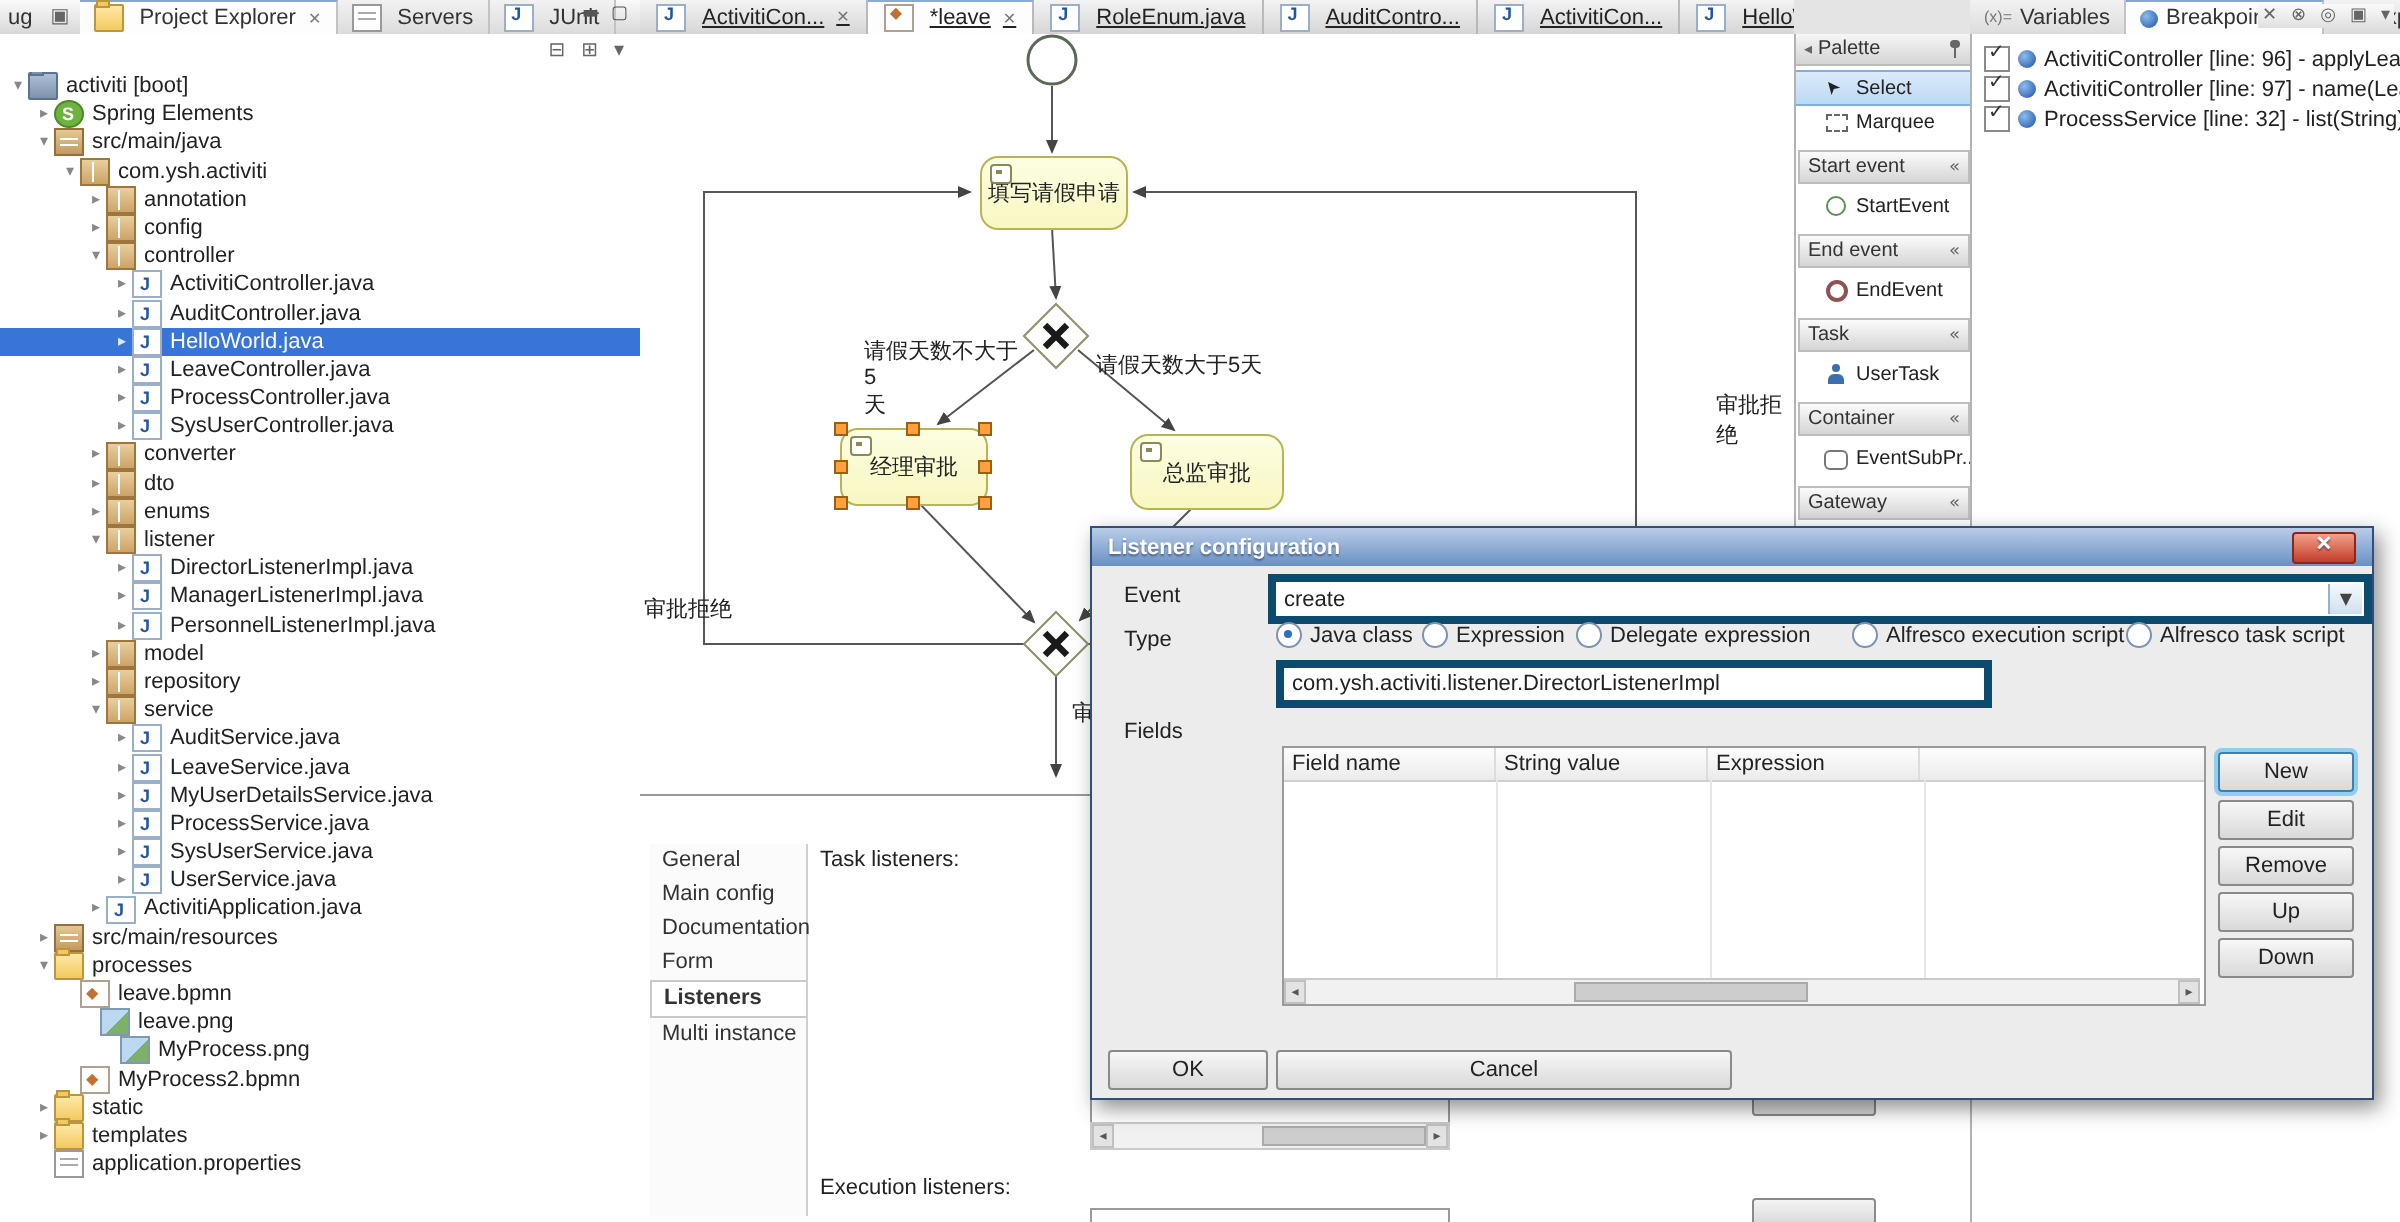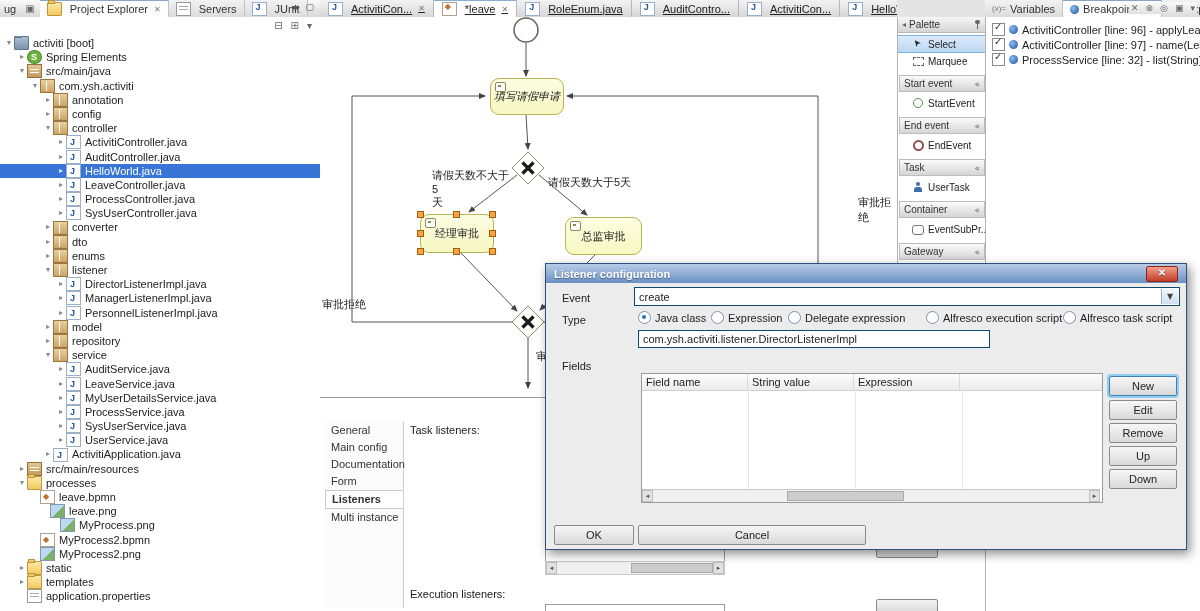--- a/index.html
+++ b/index.html
@@ -96,21 +96,21 @@
   .ghost-btn{position:absolute;background:linear-gradient(#f4f4f4,#d9d9d9);border:1px solid #8a8a8a;border-radius:2px;}
   .hscroll{position:absolute;height:12px;background:#f1f1f1;border:1px solid #c9c9c9;}
   .hscroll .sarr{position:absolute;top:0;width:11px;height:100%;background:#e3e3e3;border:1px solid #c0c0c0;box-sizing:border-box;color:#555;font-size:7px;text-align:center;line-height:10px;}
   .hscroll .thumb{position:absolute;top:1px;height:8px;background:#cdcdcd;border:1px solid #aaa;}
 
   
   #dialog{position:absolute;left:545px;top:263px;width:640px;height:285px;background:#ececec;border:1px solid #30507c;box-shadow:3px 4px 10px rgba(0,0,0,.45);z-index:60;}
   #dialog-title{height:19px;background:linear-gradient(#b9cde8,#6a90c2);display:flex;align-items:center;padding:0 8px;color:#fff;font-weight:bold;font-size:11px;text-shadow:0 1px 1px rgba(20,40,80,.5);}
   #dialog-close{margin-left:auto;width:30px;height:14px;background:linear-gradient(#f0a08c,#c43d28);border:1px solid #8d2616;border-radius:2px;color:#fff;font-size:10px;line-height:12px;text-align:center;}
   .dlg-label{position:absolute;font-size:11px;color:#222;}
-  .txt{position:absolute;background:#fff;border:1px solid #0c4a6e;font-size:11px;padding:1px 4px;overflow:hidden;white-space:nowrap;display:flex;align-items:center;}
+  .txt{position:absolute;background:#fff;border:4px solid #0c4a6e;font-size:11px;padding:1px 4px;overflow:hidden;white-space:nowrap;display:flex;align-items:center;}
   #combo-arrow{position:absolute;right:1px;top:1px;bottom:1px;width:16px;border-left:1px solid #9ab0c8;background:linear-gradient(#f4f8fc,#cfe0f0);color:#444;font-size:8px;display:flex;align-items:center;justify-content:center;}
   .btn{position:absolute;background:linear-gradient(#f7f7f7,#d9d9d9);border:1px solid #8a8a8a;border-radius:2px;font-size:11px;display:flex;align-items:center;justify-content:center;color:#222;}
   .btn.focused{border:1px solid #3c7fb1;box-shadow:0 0 0 2px #93cdf0;}
   .radio-item{position:absolute;display:flex;align-items:center;gap:4px;font-size:11px;white-space:nowrap;}
   .radio{width:11px;height:11px;border-radius:50%;background:#fff;border:1px solid #7b93b3;position:relative;flex:none;}
   .radio.sel::after{content:"";position:absolute;left:2.5px;top:2.5px;width:4px;height:4px;border-radius:50%;background:#2f6fc0;}
   #dtable{position:absolute;left:95px;top:109px;width:460px;height:128px;background:#fff;border:1px solid #9a9a9a;}
   #dtable-head{display:flex;height:16px;background:linear-gradient(#fdfdfd,#ebebeb);border-bottom:1px solid #cfcfcf;}
   .dth{width:106px;padding-left:4px;font-size:11px;line-height:16px;border-right:1px solid #dcdcdc;box-sizing:border-box;}
   .gridline{position:absolute;top:16px;bottom:12px;width:1px;background:#e6e6e6;}
@@ -323,25 +323,20 @@
         </div>
         <div class="trow" style="padding-left: 30px; margin-left: 20px;">
           <span class="tarrow g"></span>
           <span class="fi fi-image"></span>
           <span>MyProcess.png</span>
         </div>
         <div class="trow" style="padding-left: 30px;">
           <span class="tarrow g"></span>
           <span class="fi fi-bpmn"></span>
           <span>MyProcess2.bpmn</span>
-        </div>
-        <div class="trow" style="padding-left: 30px;">
-          <span class="tarrow g"></span>
-          <span class="fi fi-image"></span>
-          <span>MyProcess2.png</span>
         </div>
         <div class="trow" style="padding-left: 17px;">
           <span class="tarrow g">▸</span>
           <span class="fi fi-folder"></span>
           <span>static</span>
         </div>
         <div class="trow" style="padding-left: 17px;">
           <span class="tarrow g">▸</span>
           <span class="fi fi-folder"></span>
           <span>templates</span>
@@ -408,21 +403,21 @@
       <g>
         <polygon points="208,135 224,151 208,167 192,151" fill="#fff" stroke="#8f8f68" stroke-width="1"></polygon>
         <path d="M202.5,145.5 L213.5,156.5 M213.5,145.5 L202.5,156.5" stroke="#1a1a1a" stroke-width="3.2"></path>
       </g>
       <g>
         <polygon points="208,289 224,305 208,321 192,305" fill="#fff" stroke="#8f8f68" stroke-width="1"></polygon>
         <path d="M202.5,299.5 L213.5,310.5 M213.5,299.5 L202.5,310.5" stroke="#1a1a1a" stroke-width="3.2"></path>
       </g>
     </svg>
 
-    <div class="task" style="left:170px;top:61px;width:72px;height:35px;font-style:italic;">
+    <div class="task" style="left:170px;top:61px;width:72px;height:35px;">
       <span class="task-badge"></span>
       <span>填写请假申请</span>
     </div>
     <div class="task" style="left:100px;top:197px;width:72px;height:37px;">
       <span class="task-badge"></span>
       <span>经理审批</span>
     </div>
     <div class="task" style="left:245px;top:200px;width:75px;height:36px;">
       <span class="task-badge"></span>
       <span>总监审批</span>

